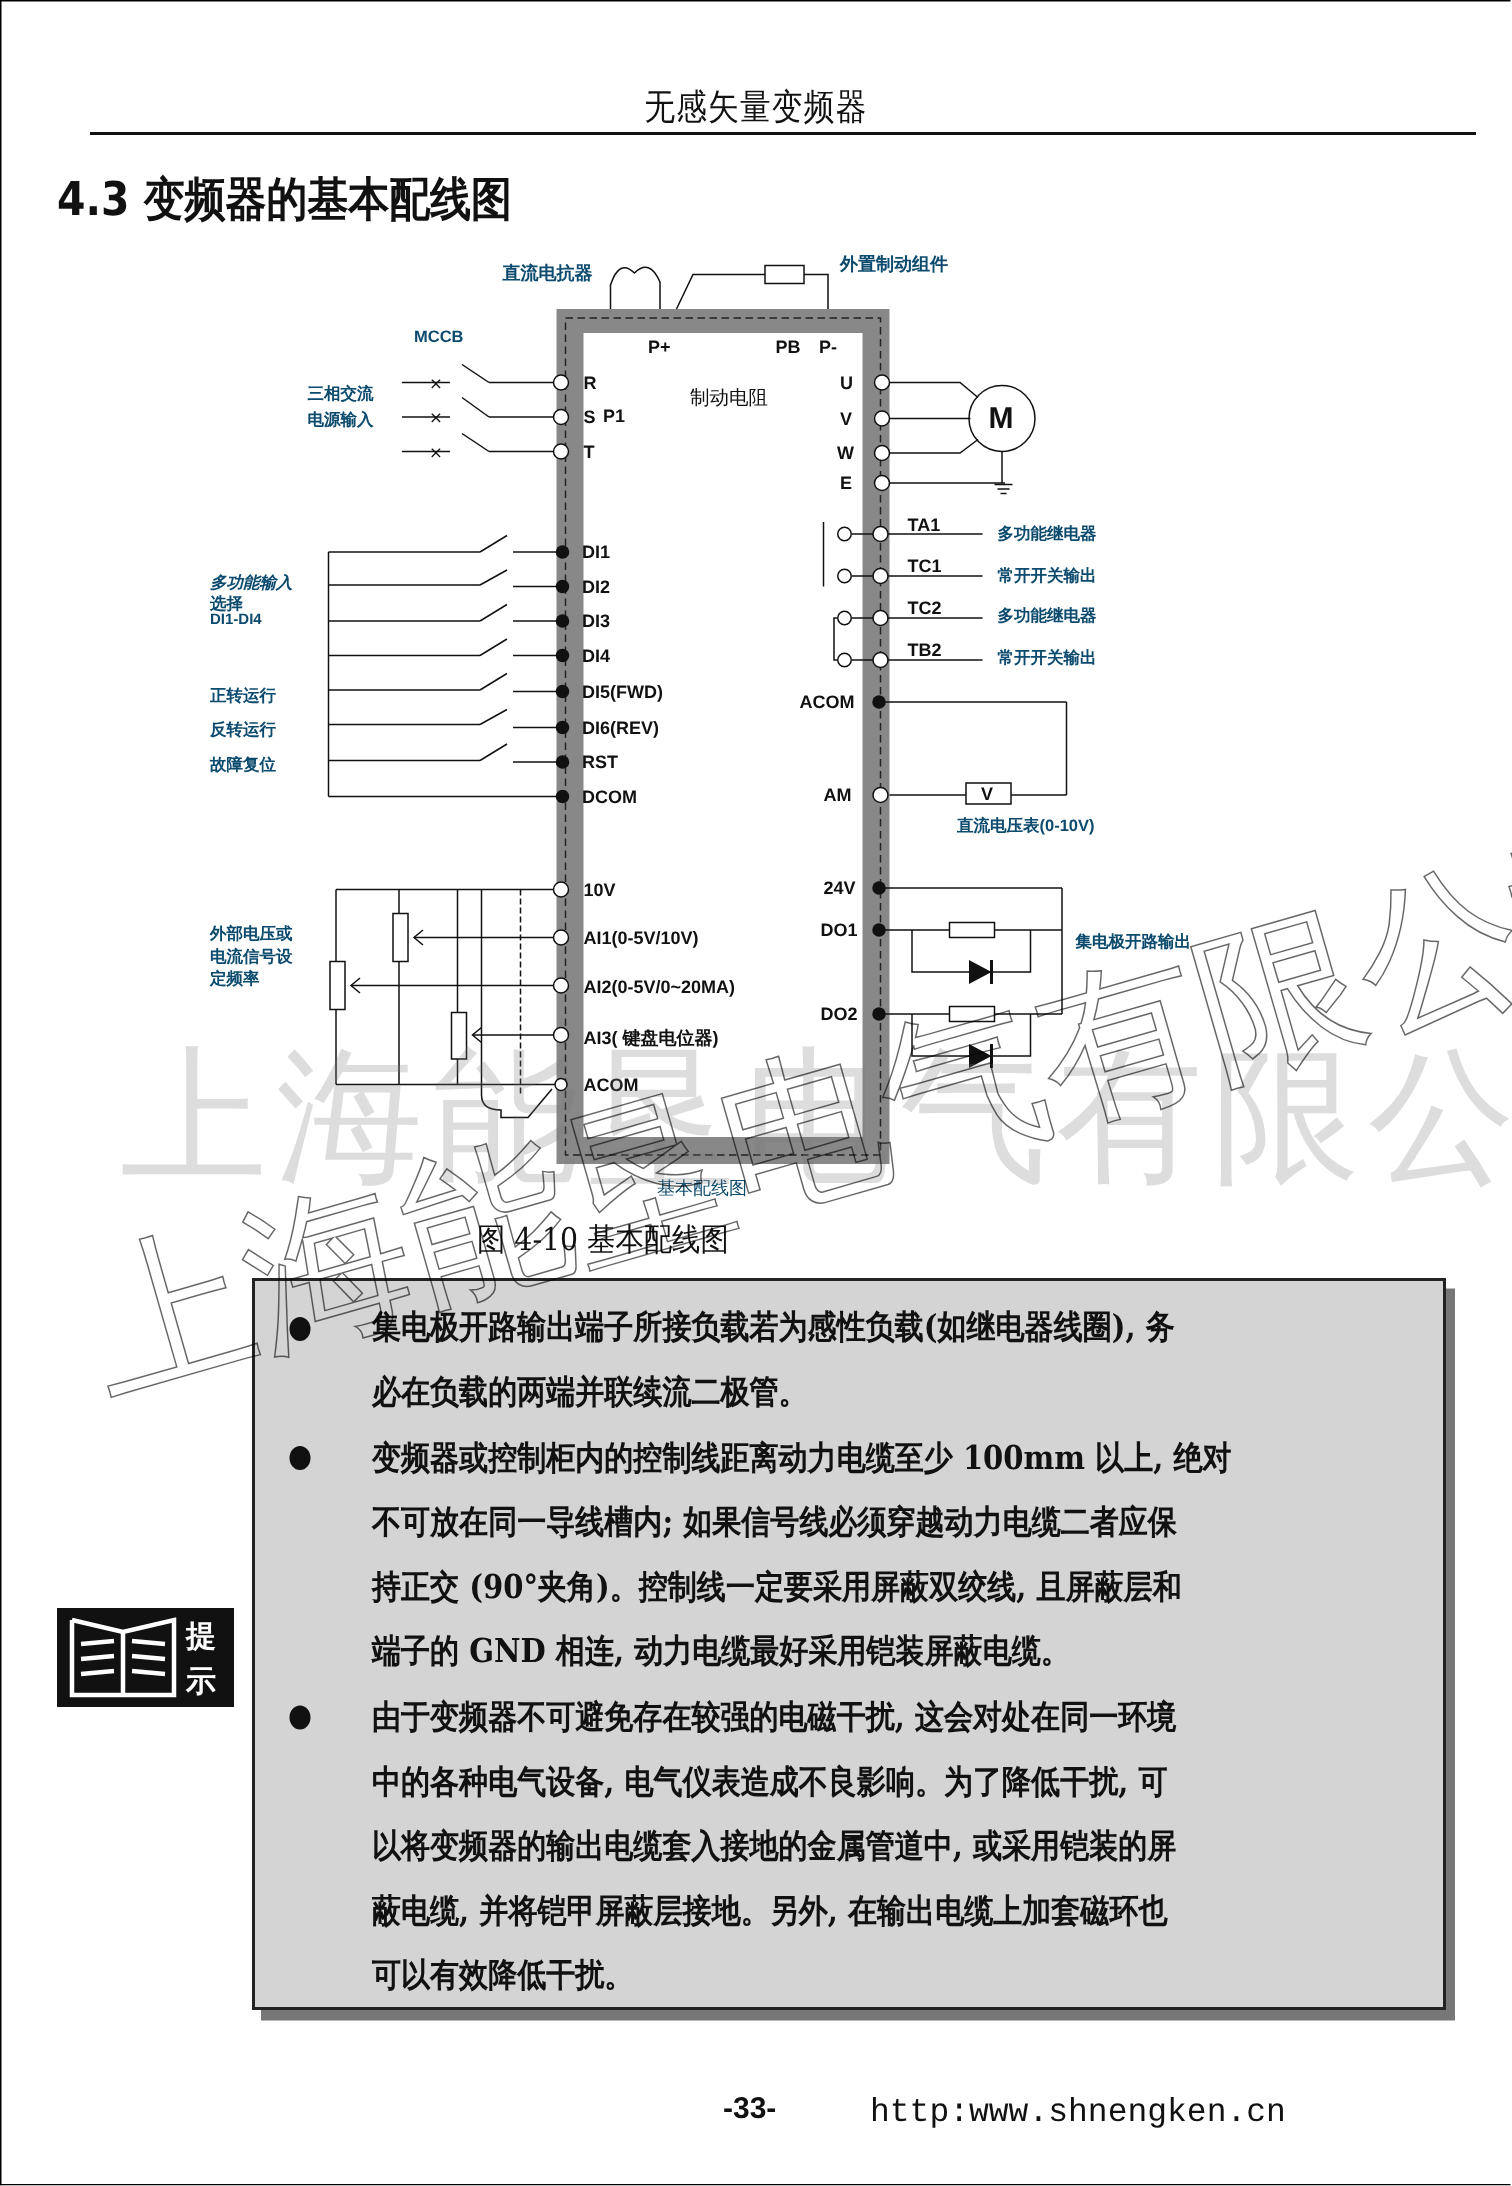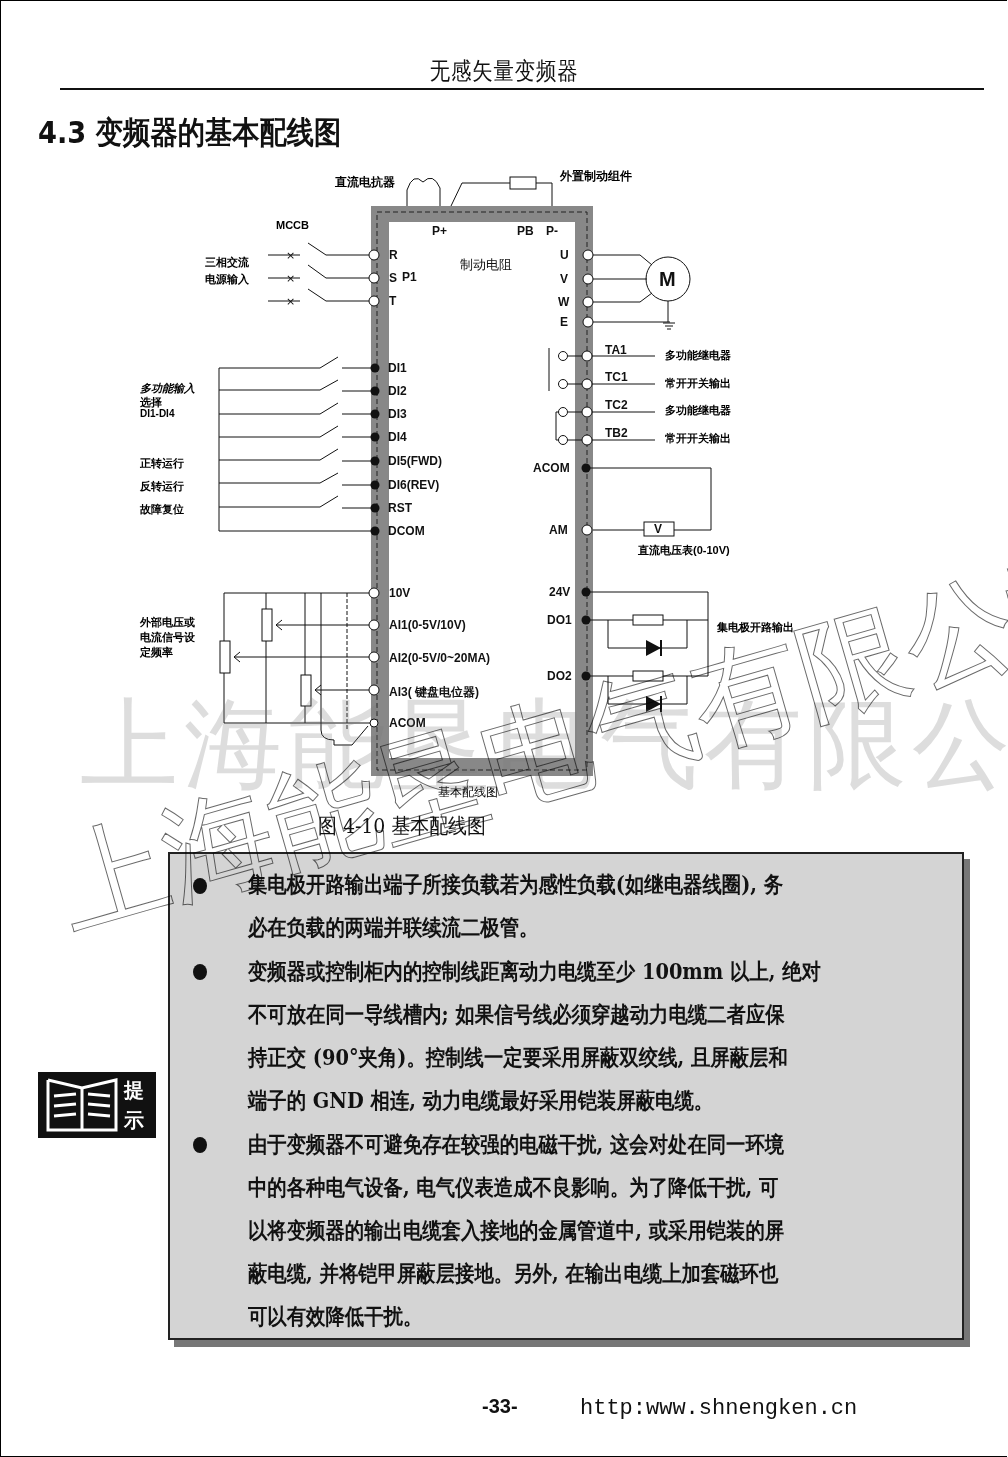--- a/index.html
+++ b/index.html
@@ -2,21 +2,21 @@
 <html><head>
 <meta charset="utf-8">
 <style>
   html,body{margin:0;padding:0;background:#fff;}
   body{width:1008px;height:1457px;position:relative;overflow:hidden;font-family:"DejaVu Sans","Liberation Sans",sans-serif;color:#111;}
   .page-border{position:absolute;left:0;top:0;width:1006px;height:1455px;border:1px solid #000;border-right:none;}
   .running-header{position:absolute;top:55px;left:0;width:1008px;text-align:center;font-size:24px;font-family:"DejaVu Sans",sans-serif;letter-spacing:1px;transform:scaleX(0.85);}
   .header-rule{position:absolute;left:60px;top:88px;width:924px;height:2px;background:#111;}
   .section-title{position:absolute;left:38px;top:112px;font-size:31px;font-weight:bold;font-family:"DejaVu Sans",sans-serif;transform-origin:left;transform:scaleX(0.88);}
   .diagram{position:absolute;left:0;top:0;width:1008px;height:1457px;}
-  .dlabel{position:absolute;font-family:"Liberation Sans",sans-serif;font-weight:bold;font-size:12px;color:#000000;white-space:nowrap;}
+  .dlabel{position:absolute;font-family:"Liberation Sans",sans-serif;font-weight:bold;font-size:12px;color:#0c4a6e;white-space:nowrap;}
   .tlabel{position:absolute;font-family:"Liberation Sans",sans-serif;font-weight:bold;font-size:12px;color:#111;white-space:nowrap;}
   .caption-inner{position:absolute;left:438px;top:784px;font-size:12px;font-weight:normal;}
   .figure-caption{position:absolute;left:318px;top:812px;font-family:"DejaVu Serif",serif;font-size:21px;transform-origin:left;transform:scaleX(0.9);}
   .tip-shadow{position:absolute;left:174px;top:859px;width:796px;height:488px;background:#777;}
   .tip-box{position:absolute;left:168px;top:852px;width:792px;height:484px;background:#d4d4d4;border:2px solid #222;}
   .bullet{position:absolute;width:14px;height:16px;border-radius:50%;background:#111;}
   .tip-line{position:absolute;left:248px;font-family:"DejaVu Serif",serif;font-size:22px;font-weight:bold;white-space:nowrap;color:#111;transform-origin:left;transform:scaleX(0.88);}
   .tip-icon{position:absolute;left:38px;top:1072px;width:118px;height:66px;background:#111;}
   .tip-icon-label{position:absolute;color:#fff;font-weight:bold;font-size:20px;line-height:28px;font-family:"DejaVu Sans",sans-serif;}
   .page-number{position:absolute;left:482px;top:1395px;font-size:20px;font-weight:bold;font-family:"Liberation Sans",sans-serif;}

